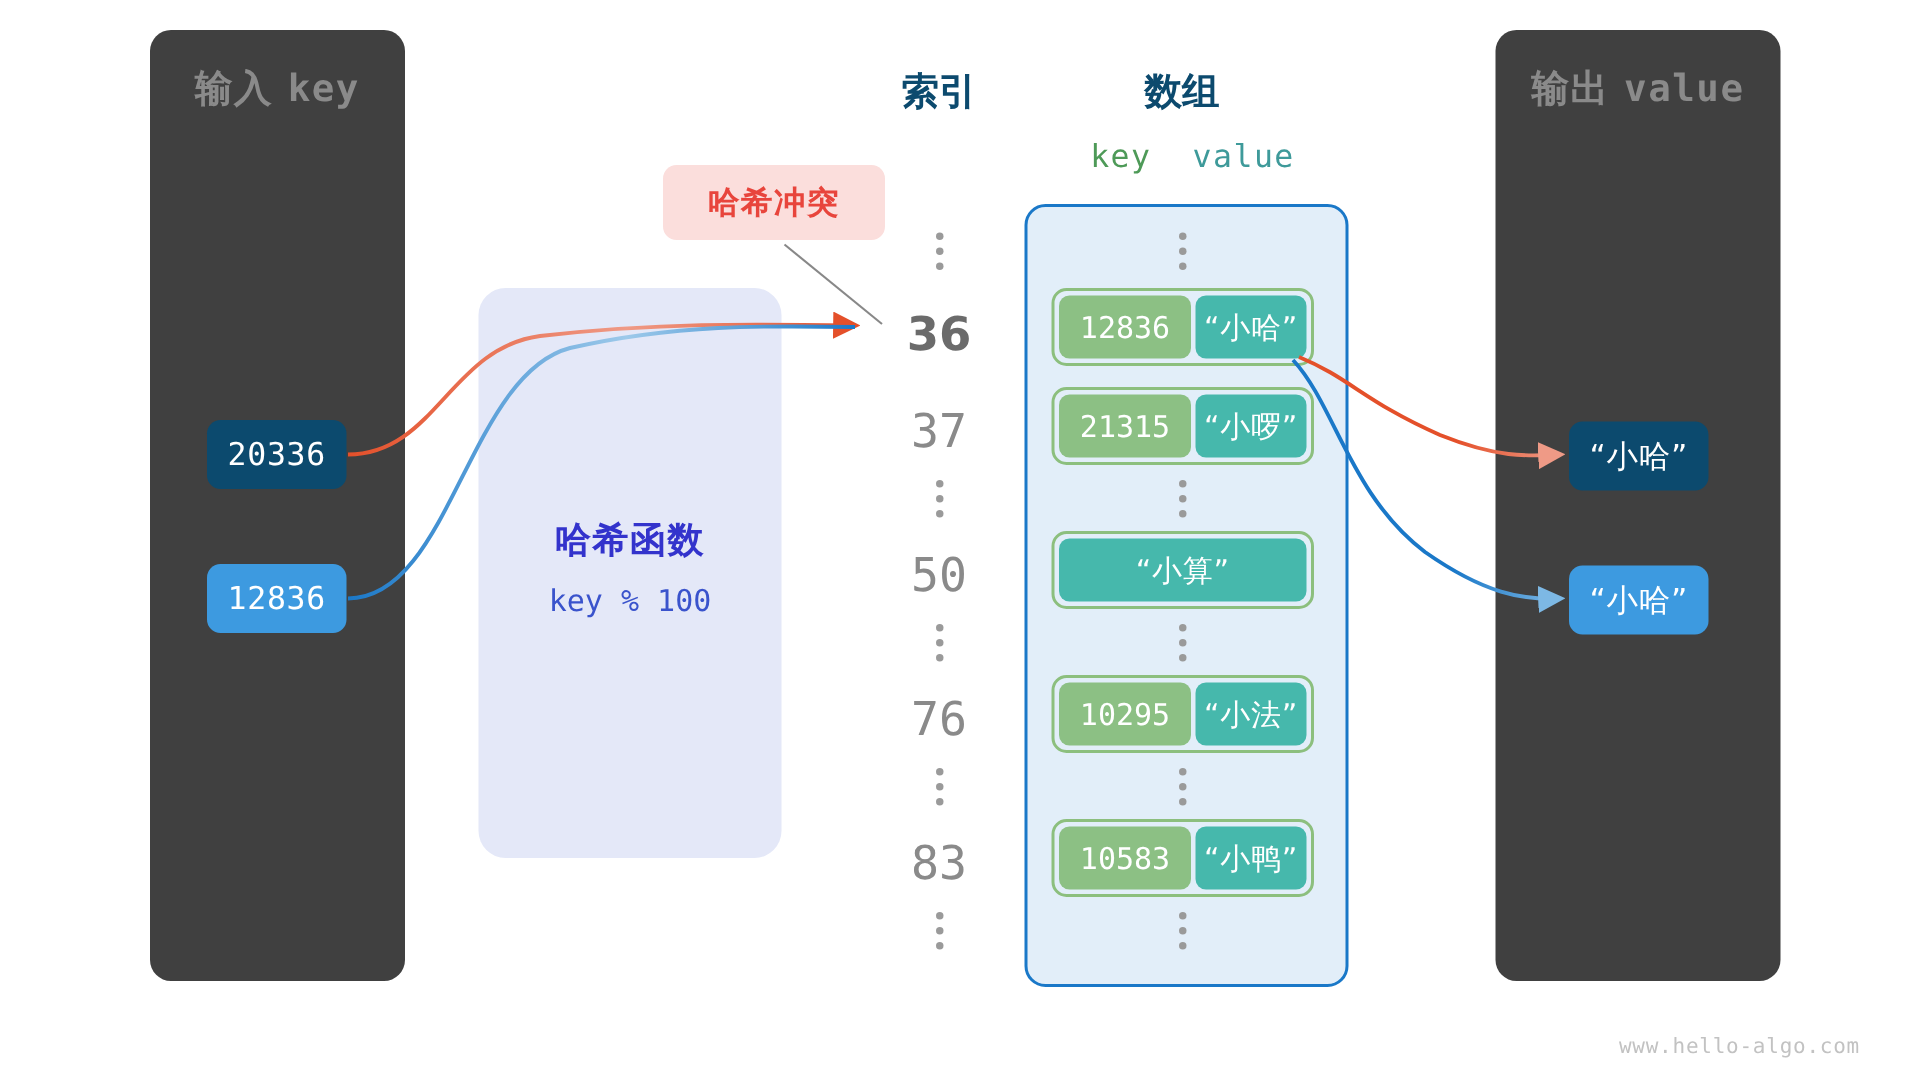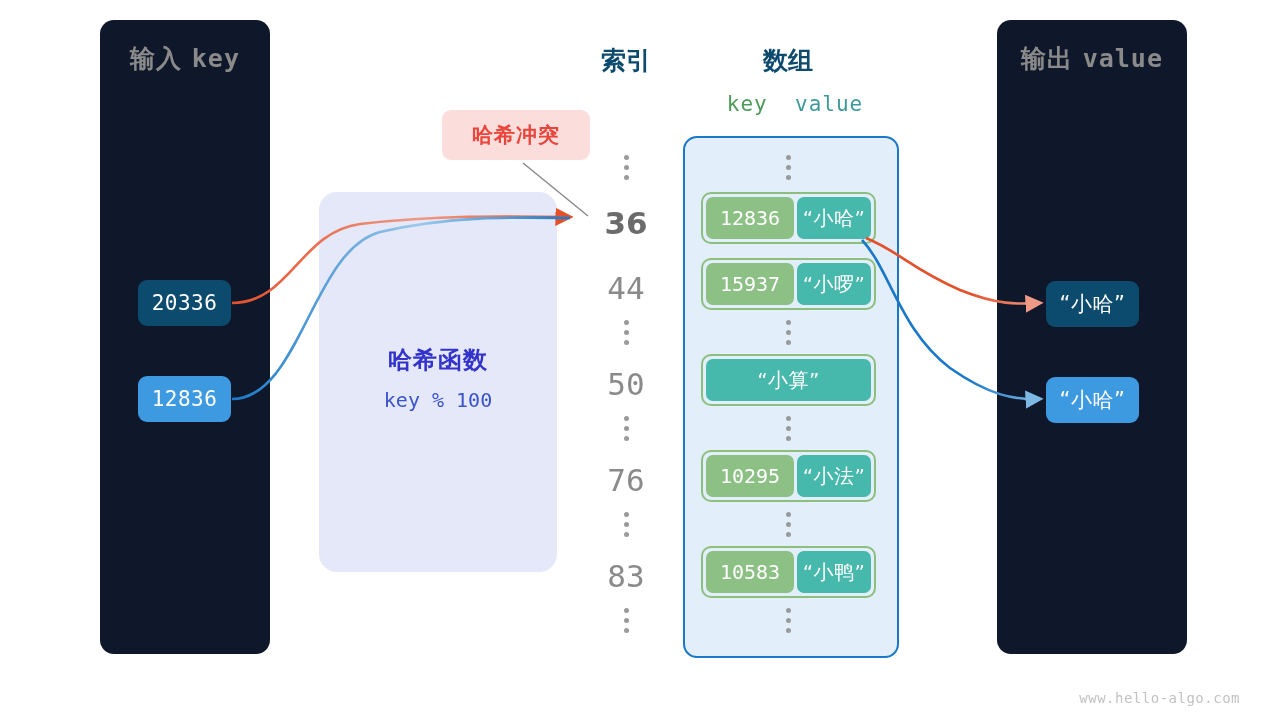--- a/index.html
+++ b/index.html
@@ -12,21 +12,21 @@
     width: 1280px;
     height: 720px;
     background: #ffffff;
     font-family: "DejaVu Sans", "Liberation Sans", sans-serif;
     overflow: hidden;
   }
 
   
   .panel {
     position: absolute;
-    background: #0f172a;
+    background: #404040;
     border-radius: 14px;
   }
   #panel-input  { left: 100px; top: 20px;  width: 170px; height: 634px; }
   #panel-output { left: 997px; top: 20px;  width: 190px; height: 634px; }
   .panel-title {
     position: absolute;
     top: 22px;
     left: 0;
     width: 100%;
     text-align: center;
@@ -80,21 +80,21 @@
     font-weight: bold;
     color: #e8453c;
     letter-spacing: 1px;
   }
 
   
   #hash-box {
     position: absolute;
     left: 319px;
     top: 192px;
-    width: 238px;
+    width: 202px;
     height: 380px;
     background: #e4e8f8;
     border-radius: 18px;
   }
   #hash-title {
     position: absolute;
     left: 0; top: 152px; width: 100%;
     text-align: center;
     font-size: 24px;
     font-weight: bold;
@@ -263,21 +263,21 @@
   </div>
 
   <div id="hash-box">
     <div id="hash-title">哈希函数</div>
     <div id="hash-formula">key % 100</div>
   </div>
 
   <div id="array-box"></div>
 
   <div class="index-label hit" style="top:205px">36</div>
-  <div class="index-label" style="top:270px">44</div>
+  <div class="index-label" style="top:270px">37</div>
   <div class="index-label" style="top:366px">50</div>
   <div class="index-label" style="top:462px">76</div>
   <div class="index-label" style="top:558px">83</div>
 
   <div class="vdots idx" style="top:155px">
       <i></i>
       <i></i>
       <i></i>
     </div>
   <div class="vdots idx" style="top:320px">
@@ -325,21 +325,21 @@
       <i></i>
       <i></i>
       <i></i>
     </div>
 
   <div class="cell" style="top:192px">
     <div class="key">12836</div>
     <div class="val">“小哈”</div>
   </div>
   <div class="cell" style="top:258px">
-    <div class="key">15937</div>
+    <div class="key">21315</div>
     <div class="val">“小啰”</div>
   </div>
   <div class="cell" style="top:354px">
     <div class="val">“小算”</div>
   </div>
   <div class="cell" style="top:450px">
     <div class="key">10295</div>
     <div class="val">“小法”</div>
   </div>
   <div class="cell" style="top:546px">

